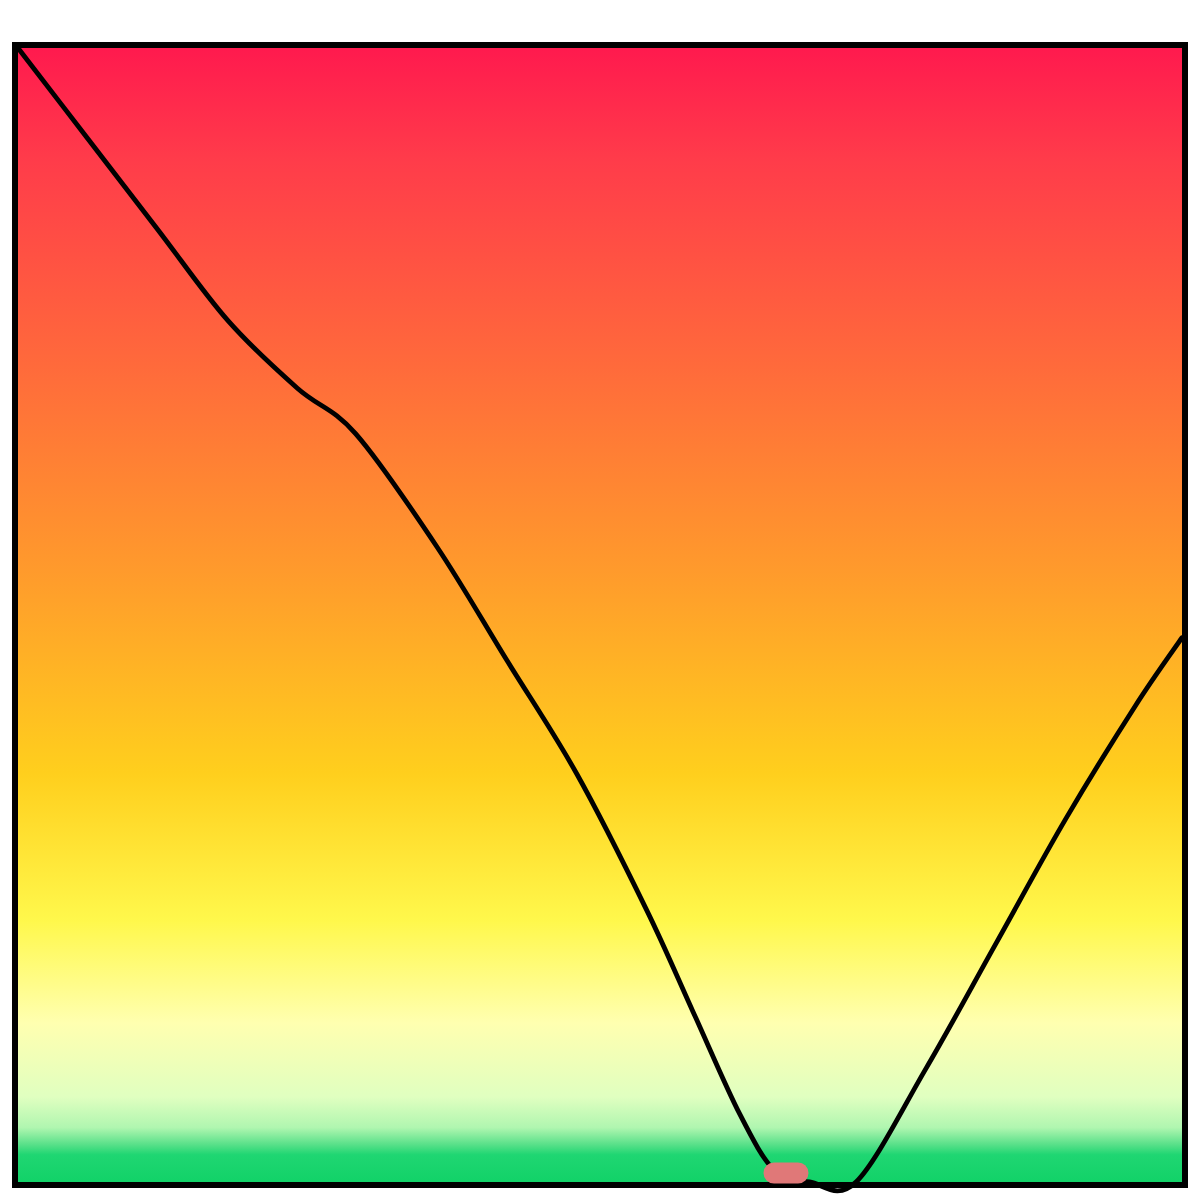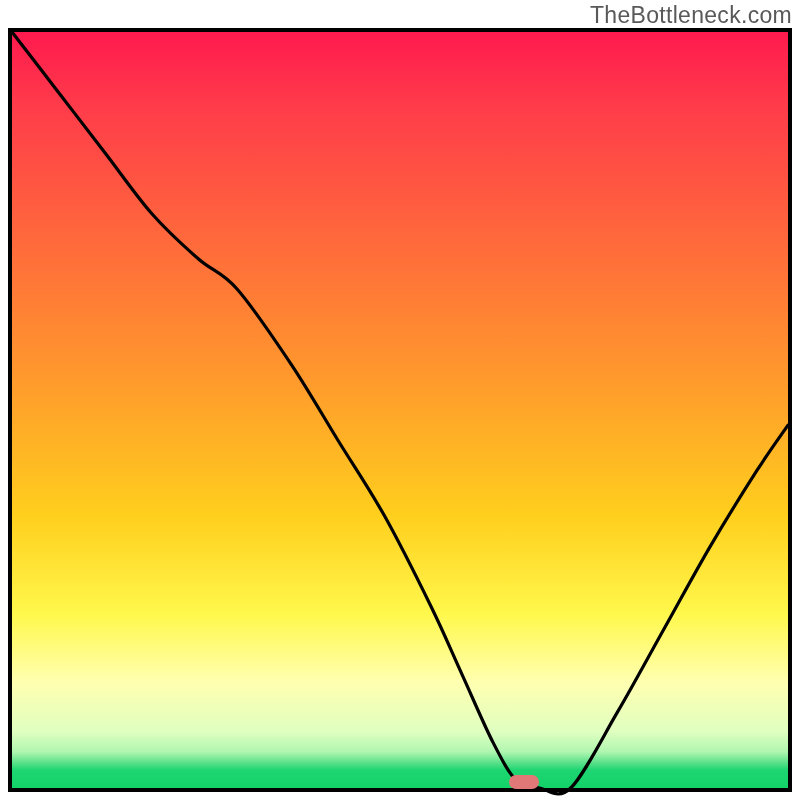--- a/index.html
+++ b/index.html
@@ -81,21 +81,20 @@
     border-radius: 8px;
     background: #e07878;
     transform: translate(-50%, -50%);
   }
 </style>
 </head>
 <body>
 
 <div class="frame">
 
-  <div class="watermark">TheBottleneck.com</div>
 
   <div class="plot-outer">
     <div class="plot-box"></div>
     <div class="gradient"></div>
 
     <svg class="curve" viewBox="0 0 776 756" preserveAspectRatio="none">
       <path id="curve-path" d="M 0.00 0.00 C 7.76 10.08 31.04 40.32 46.56 60.48 C 62.08 80.64 77.60 100.80 93.12 120.96 C 108.64 141.12 124.16 163.80 139.68 181.44 C 155.20 199.08 172.01 214.20 186.24 226.80 C 200.47 239.40 209.52 239.40 225.04 257.04 C 240.56 274.68 262.55 307.44 279.36 332.64 C 296.17 357.84 310.40 383.04 325.92 408.24 C 341.44 433.44 356.96 456.12 372.48 483.84 C 388.00 511.56 406.11 548.10 419.04 574.56 C 431.97 601.02 439.73 619.92 450.08 642.60 C 460.43 665.28 472.07 693.00 481.12 710.64 C 490.17 728.28 496.64 740.88 504.40 748.44 C 512.16 756.00 518.63 754.74 527.68 756.00 C 536.73 757.26 545.79 768.60 558.72 756.00 C 571.65 743.40 589.76 706.86 605.28 680.40 C 620.80 653.94 636.32 624.96 651.84 597.24 C 667.36 569.52 682.88 540.54 698.40 514.08 C 713.92 487.62 732.03 458.64 744.96 438.48 C 757.89 418.32 770.83 400.68 776.00 393.12" fill="none" stroke="#000000" stroke-width="3.2" stroke-linejoin="round" stroke-linecap="round"></path>
     </svg>
 
     <div class="marker" id="opt-marker" style="left: 516.16px; top: 754px;"></div>

